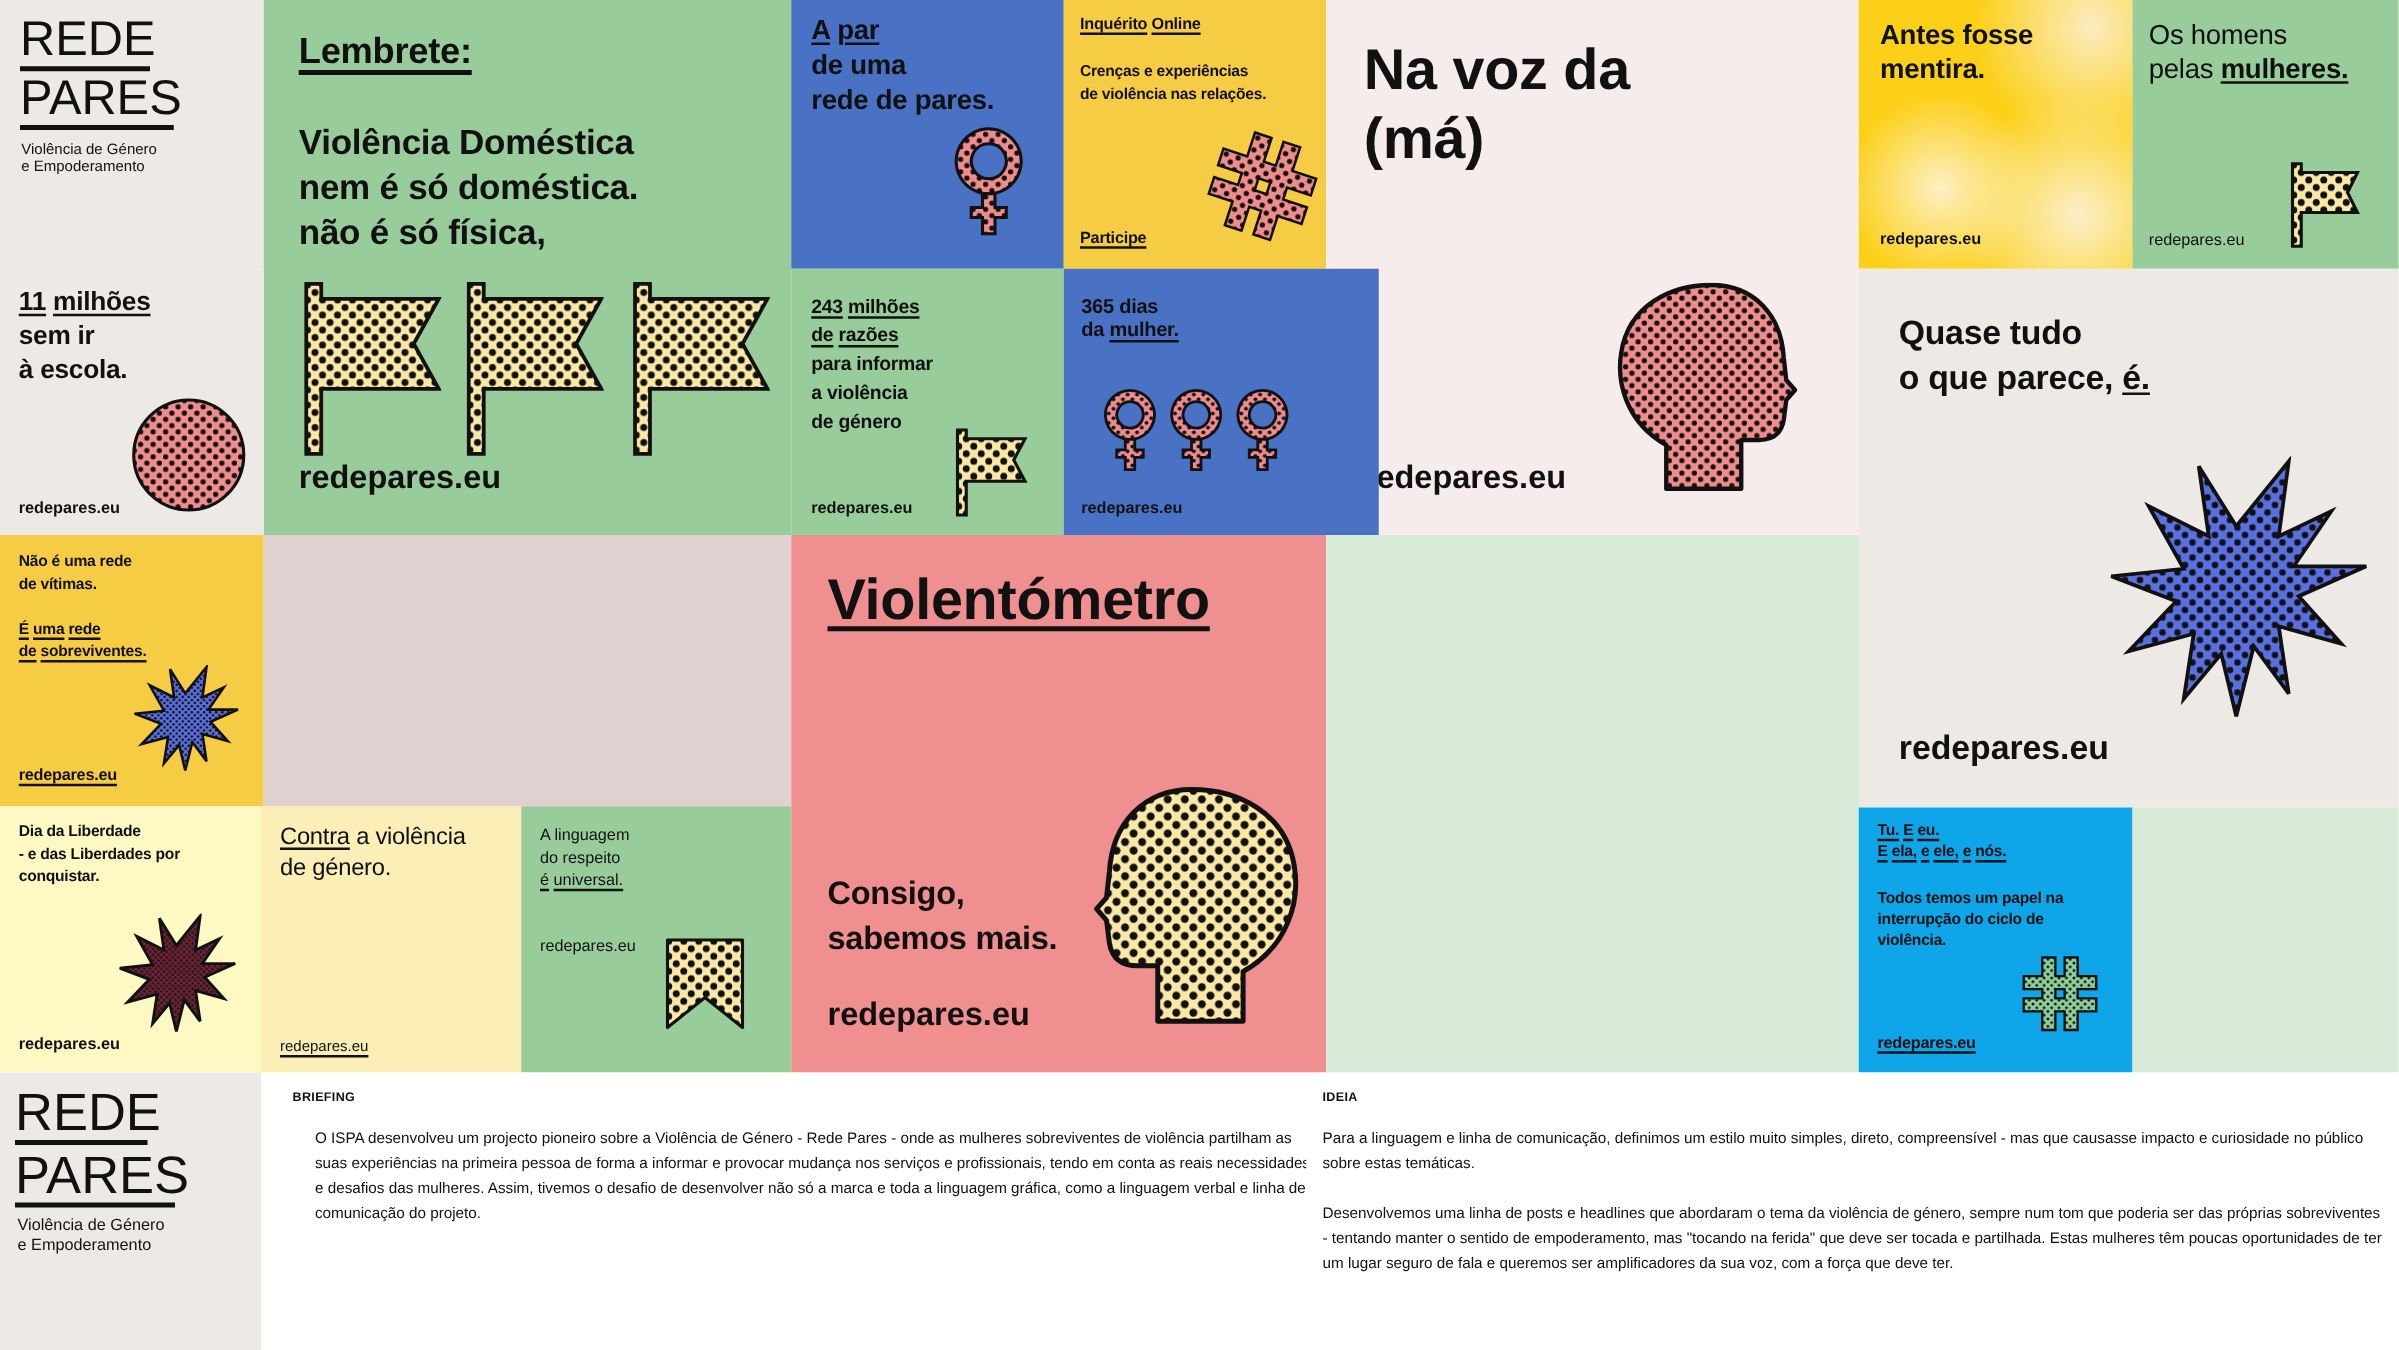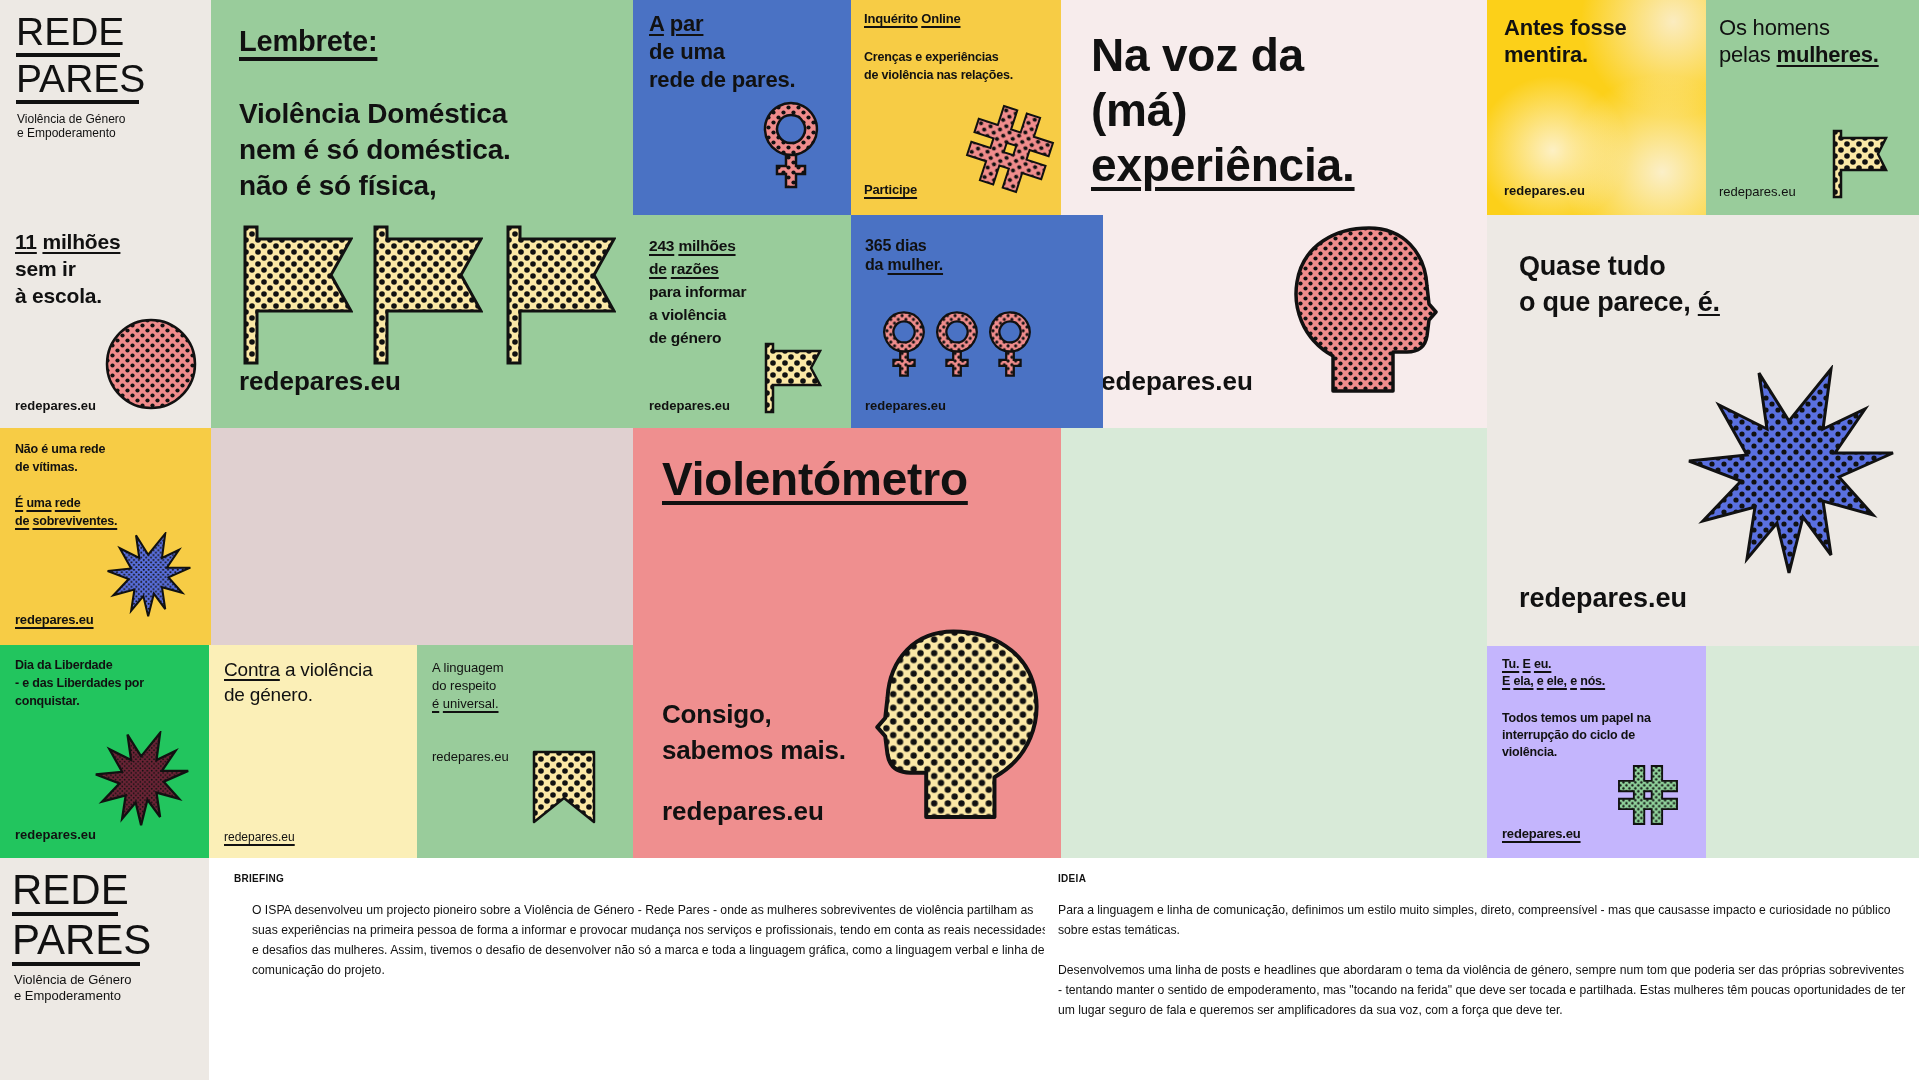--- a/index.html
+++ b/index.html
@@ -102,21 +102,20 @@
   <svg class="icon" style="left:116px;top:106px;transform:rotate(18deg);" width="86" height="86" viewBox="0 0 86 86">
     <path d="M24 4 H38 V24 H48 V4 H62 V24 H82 V38 H62 V48 H82 V62 H62 V82 H48 V62 H38 V82 H24 V62 H4 V48 H24 V38 H4 V24 H24 Z M38 38 V48 H48 V38 Z" fill="url(#dots-pink)" fill-rule="evenodd" stroke="#111" stroke-width="2"></path>
   </svg>
   <div class="t u" style="left:13px;top:182px;font-size:13px;">Participe</div>
 </div>
 
 <div class="tile" style="left:1061px;top:0;width:426px;height:428px;background:#f7ecec;">
   <div class="t" style="left:30px;top:28px;font-size:46px;line-height:55px;">
     <div>Na voz da</div>
     <div>(má)</div>
-    <div class="u3">experiência.</div>
   </div>
   <svg class="icon" style="left:232px;top:226px;" width="145" height="170" viewBox="0 0 145 170">
     <path d="M40 165 L40 130 C8 112 0 80 4 56 C10 18 44 2 76 2 C110 2 132 26 134 60 L136 78 L143 86 L136 94 L134 110 C132 122 124 126 114 126 L100 126 L100 165 Z" fill="url(#dots-pink)" stroke="#111" stroke-width="3.5" stroke-linejoin="round"></path>
   </svg>
   <div class="url" style="left:30px;top:366px;font-size:26px;">redepares.eu</div>
 </div>
 
 <div class="tile" style="left:1487px;top:0;width:219px;height:215px;background:radial-gradient(ellipse at 30% 70%, #fdf0c4 0%, rgba(253,240,196,0) 35%), radial-gradient(ellipse at 80% 80%, #fbefc8 0%, rgba(251,239,200,0) 40%), radial-gradient(ellipse at 85% 10%, #fbecc0 0%, rgba(251,236,192,0) 35%), #fcd019;">
   <div class="t" style="left:17px;top:14px;font-size:22px;line-height:27px;">
     <div>Antes fosse</div>
@@ -216,21 +215,21 @@
     <div>sabemos mais.</div>
   </div>
   <svg class="icon" style="left:242px;top:200px;transform:scaleX(-1);" width="165" height="196" viewBox="0 0 145 170">
     <path d="M40 165 L40 130 C8 112 0 80 4 56 C10 18 44 2 76 2 C110 2 132 26 134 60 L136 78 L143 86 L136 94 L134 110 C132 122 124 126 114 126 L100 126 L100 165 Z" fill="url(#dots-yellow)" stroke="#111" stroke-width="3.5" stroke-linejoin="round"></path>
   </svg>
   <div class="url" style="left:29px;top:368px;font-size:26px;">redepares.eu</div>
 </div>
 
 <div class="tile" style="left:1061px;top:428px;width:426px;height:430px;background:#d8ead8;"></div>
 
-<div class="tile" style="left:0;top:645px;width:239px;height:213px;background:#22c55e;">
+<div class="tile" style="left:0;top:645px;width:239px;height:213px;background:#fef9c3;">
   <div class="t" style="left:15px;top:11px;font-size:12.5px;line-height:18px;">
     <div>Dia da Liberdade</div>
     <div>- e das Liberdades por</div>
     <div>conquistar.</div>
   </div>
   <svg class="icon" style="left:94px;top:86px;" width="96" height="96" viewBox="0 0 212 212">
     <polygon points="146,4 138,64 180,44 150,88 208,88 154,112 188,150 138,136 146,190 118,152 104,208 92,158 62,194 70,142 18,156 56,116 4,96 62,90 34,40 82,64 74,8 104,56" fill="url(#dots-wine)" stroke="#111" stroke-width="5"></polygon>
   </svg>
   <div class="url" style="left:15px;top:182px;font-size:13px;">redepares.eu</div>
 </div>
@@ -248,21 +247,21 @@
     <div>A linguagem</div>
     <div>do respeito</div>
     <div><span class="u">é</span> <span class="u">universal.</span></div>
   </div>
   <div style="position:absolute;left:15px;top:104px;font-size:13px;">redepares.eu</div>
   <svg class="icon" style="left:115px;top:105px;" width="64" height="74" viewBox="0 0 64 74">
     <path d="M2 2 H62 V72 L32 48 L2 72 Z" fill="url(#dots-yellow)" stroke="#111" stroke-width="2.5" stroke-linejoin="round"></path>
   </svg>
 </div>
 
-<div class="tile" style="left:1487px;top:646px;width:219px;height:212px;background:#c4b5fd;padding-left:12px;">
+<div class="tile" style="left:1487px;top:646px;width:219px;height:212px;background:#0ea5e9;padding-left:12px;">
   <div class="t" style="left:15px;top:10px;font-size:12.5px;line-height:17px;">
     <div><span class="u">Tu.</span> <span class="u">E</span> <span class="u">eu.</span></div>
     <div><span class="u">E</span> <span class="u">ela,</span> <span class="u">e</span> <span class="u">ele,</span> <span class="u">e</span> <span class="u">nós.</span></div>
   </div>
   <div class="t" style="left:15px;top:64px;font-size:12.5px;line-height:17px;">
     <div>Todos temos um papel na</div>
     <div>interrupção do ciclo de</div>
     <div>violência.</div>
   </div>
   <svg class="icon" style="left:129px;top:117px;" width="64" height="64" viewBox="0 0 86 86">

